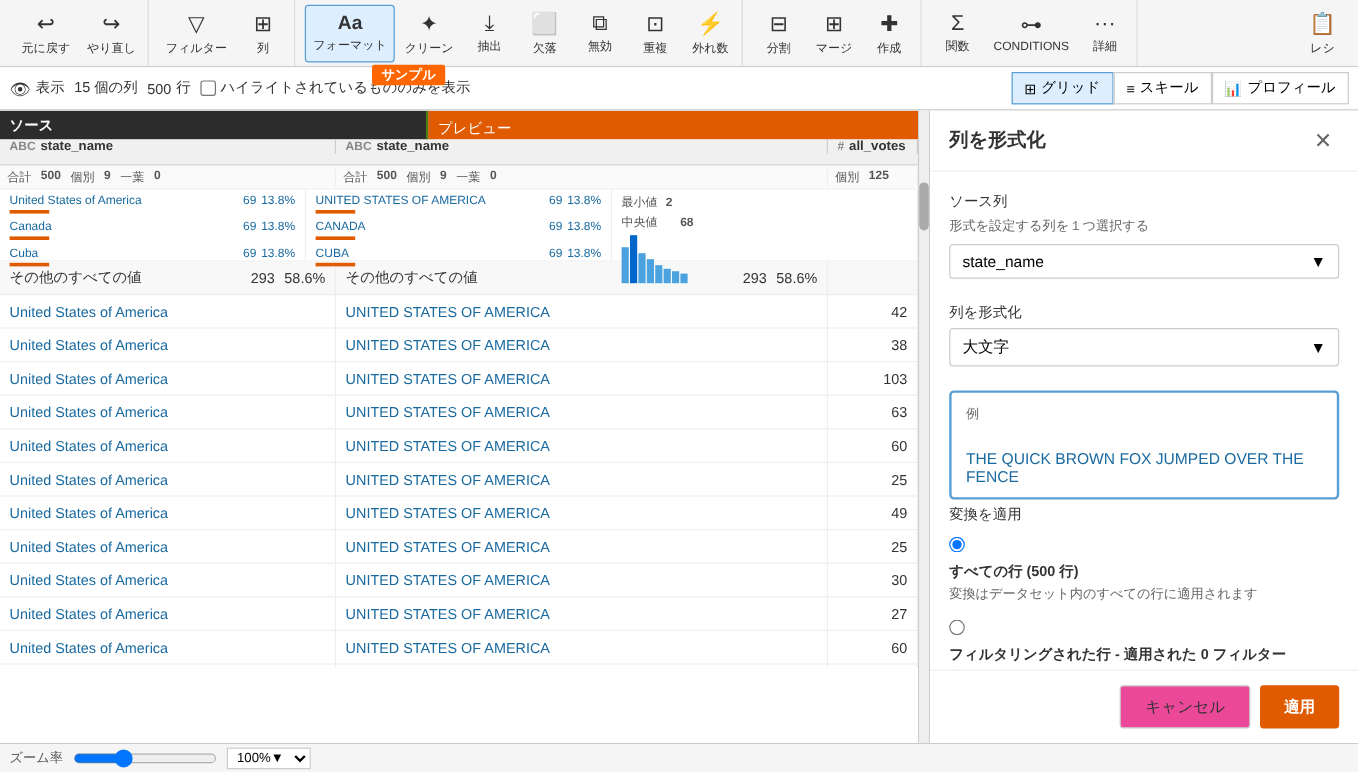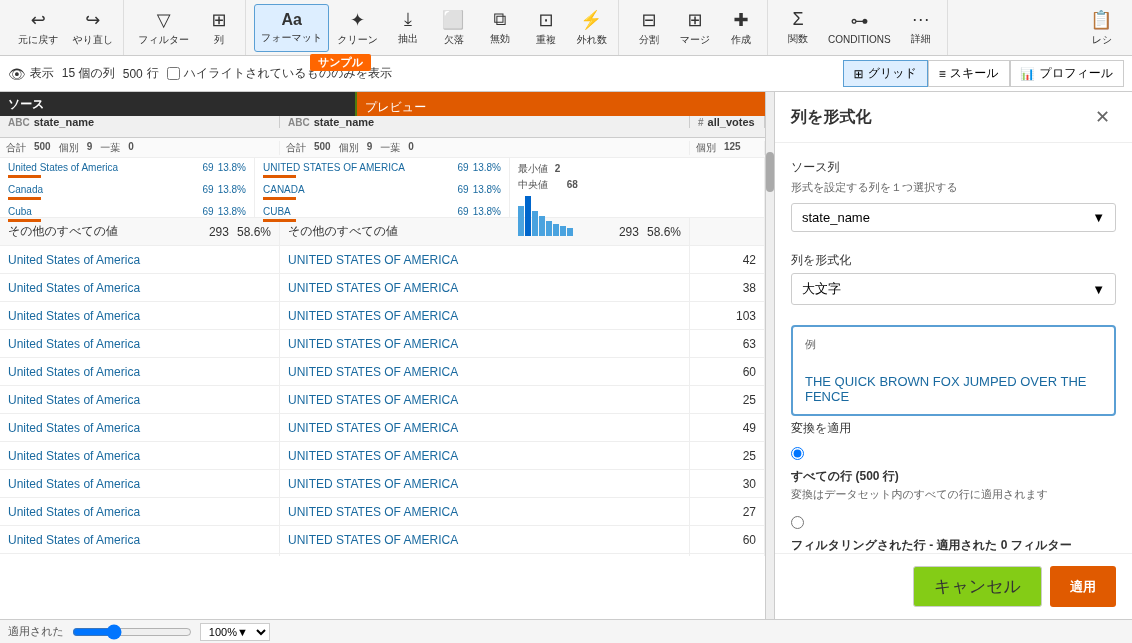--- a/index.html
+++ b/index.html
@@ -132,22 +132,22 @@
       display: flex; align-items: center; gap: 6px; color: #1a6aa0; font-size: 12px;
       cursor: pointer; text-decoration: none; margin-top: 8px;
     }
 
     
     .panel-footer {
       display: flex; justify-content: flex-end; gap: 8px; padding: 12px 16px;
       border-top: 1px solid #eee; background: #fff;
     }
     .btn-cancel {
-      padding: 8px 20px; border: 1px solid #ccc; background: #84cc16; cursor: pointer;
-      font-size: 17px; border-radius: 3px; color: #333;
+      padding: 8px 20px; border: 1px solid #ccc; background: #ec4899; cursor: pointer;
+      font-size: 13px; border-radius: 3px; color: #333;
     }
     .btn-apply {
       padding: 8px 20px; border: none; background: #e05a00; color: #fff;
       cursor: pointer; font-size: 13px; border-radius: 3px; font-weight: bold;
     }
 
     
     .bottombar {
       display: flex; align-items: center; background: #f5f5f5; border-top: 1px solid #ccc;
       height: 24px; padding: 0 8px; gap: 8px;
@@ -548,21 +548,21 @@
 
     </div>
     <div class="panel-footer">
       <button class="btn-cancel">キャンセル</button>
       <button class="btn-apply">適用</button>
     </div>
   </div>
 </div>
 
 <div class="bottombar">
-  <span class="zoom-label">適用された</span>
+  <span class="zoom-label">ズーム率</span>
   <input type="range" class="zoom-slider" min="50" max="200" value="100" style="">
   <select class="zoom-select">
     <option>100%▼</option>
     <option>50%</option>
     <option>75%</option>
     <option>150%</option>
     <option>200%</option>
   </select>
 </div>
 

